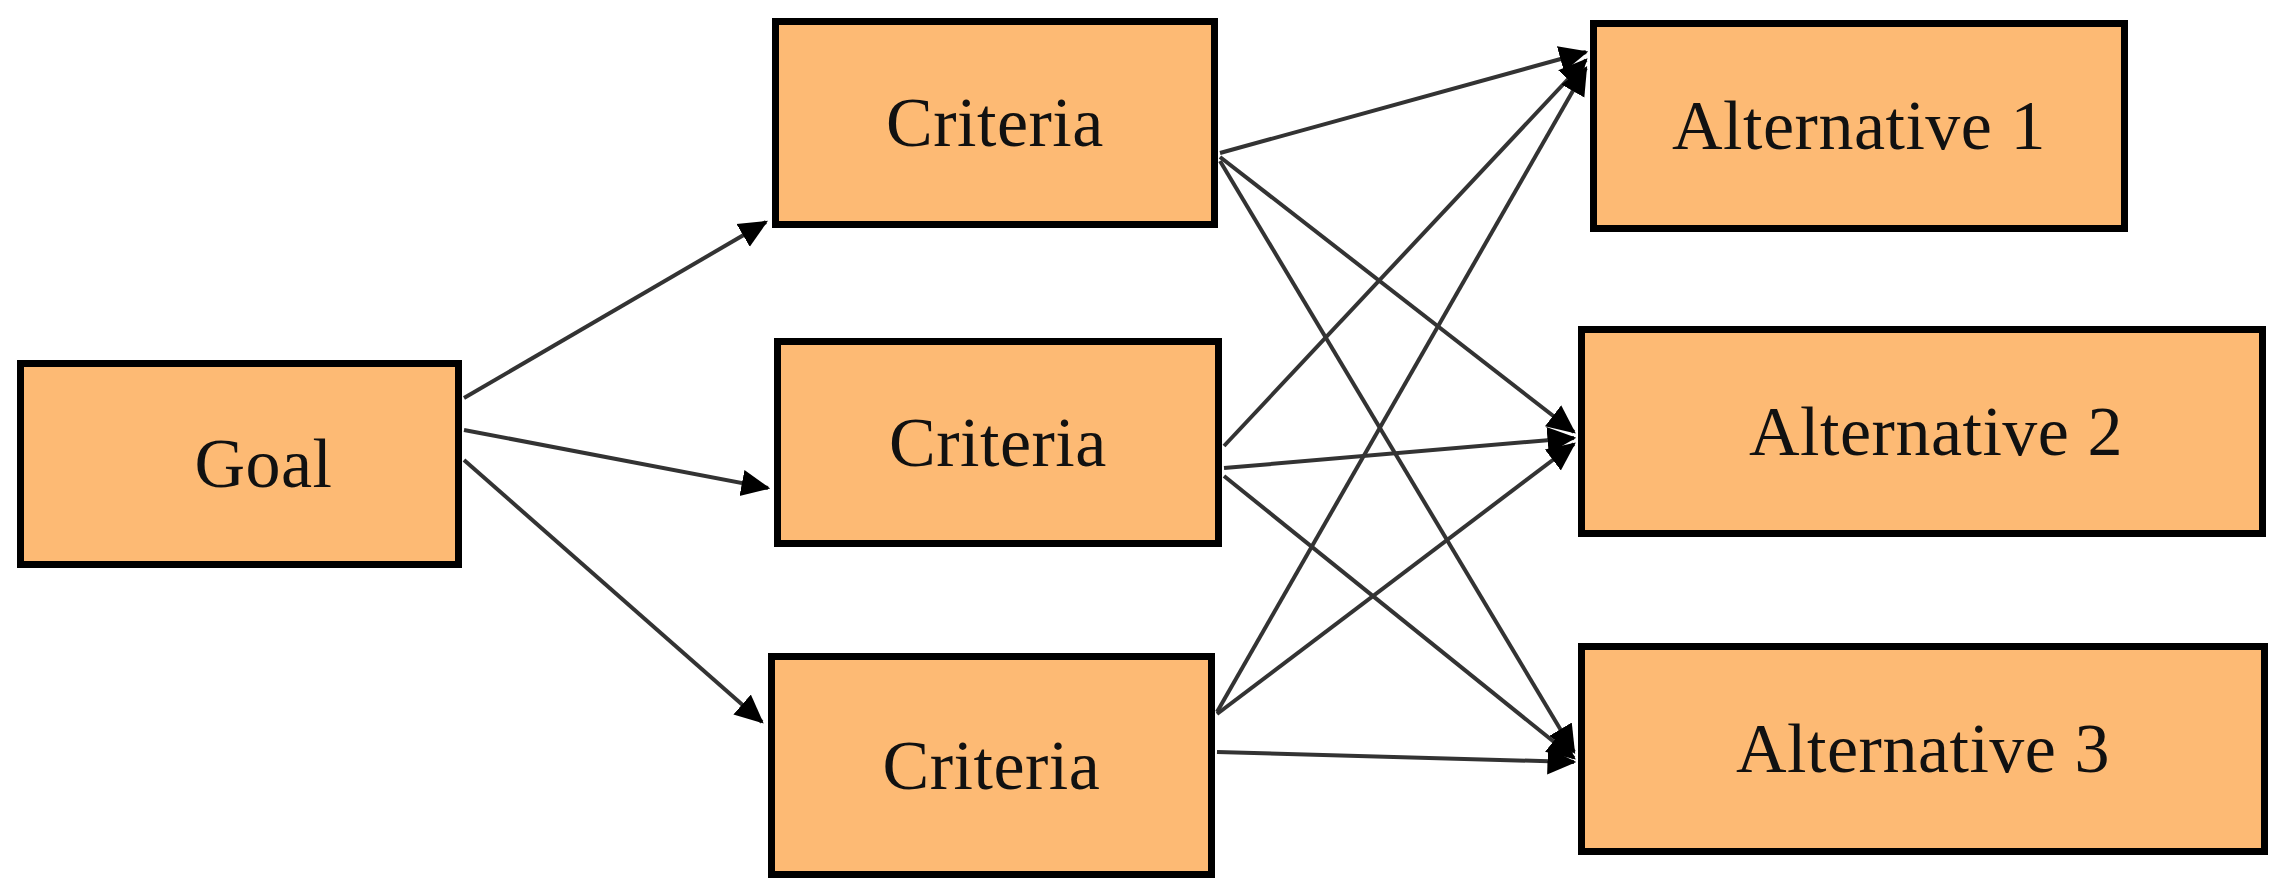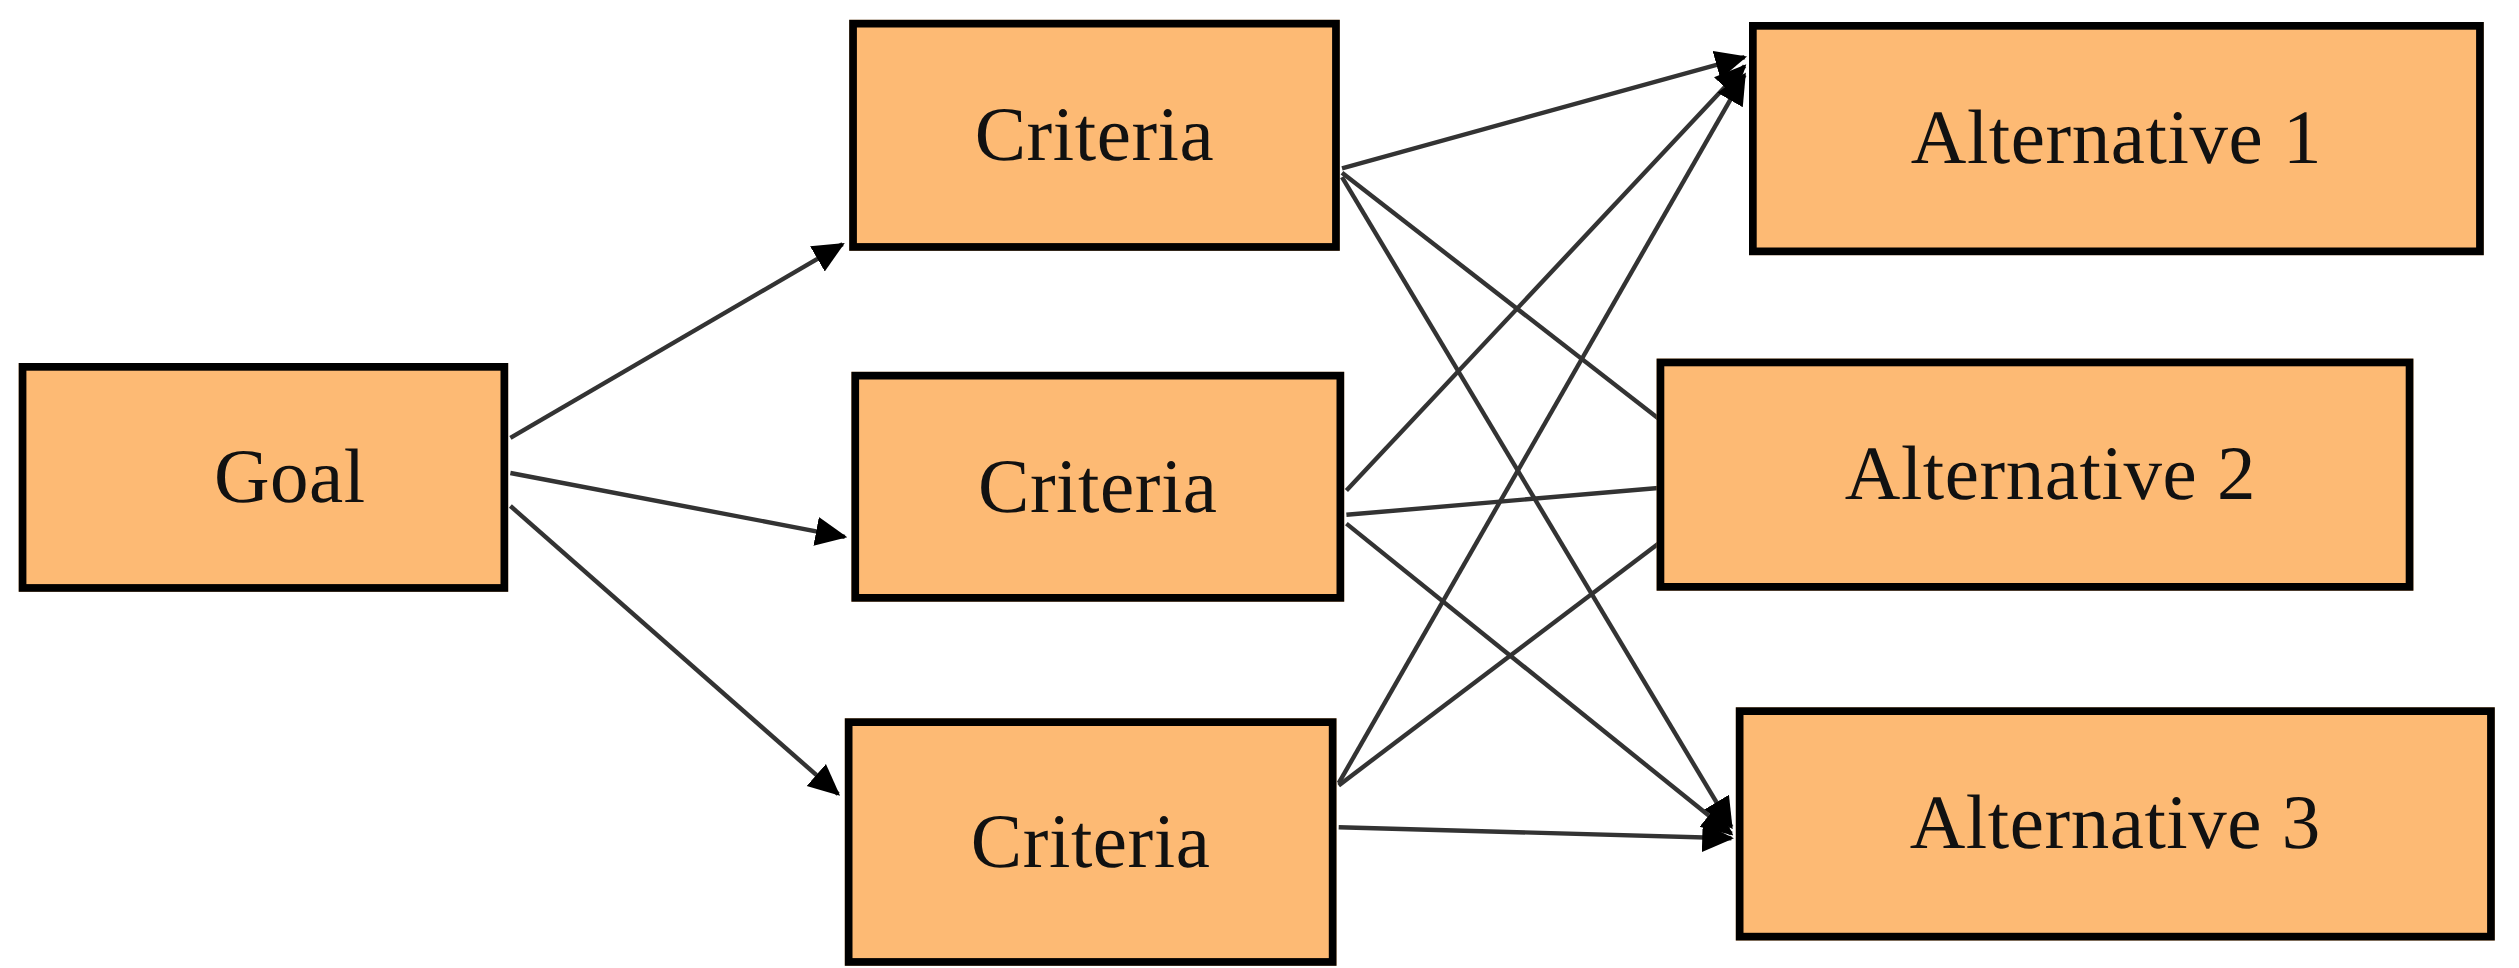--- a/index.html
+++ b/index.html
@@ -69,37 +69,37 @@
         <line x1="1220" y1="161" x2="1574" y2="752" stroke="#333333" stroke-width="4" marker-end="url(#arrowhead)"></line>
         <line x1="1224" y1="446" x2="1586" y2="60" stroke="#333333" stroke-width="4" marker-end="url(#arrowhead)"></line>
         <line x1="1224" y1="468" x2="1574" y2="438" stroke="#333333" stroke-width="4" marker-end="url(#arrowhead)"></line>
         <line x1="1224" y1="476" x2="1574" y2="758" stroke="#333333" stroke-width="4" marker-end="url(#arrowhead)"></line>
         <line x1="1217" y1="712" x2="1586" y2="68" stroke="#333333" stroke-width="4" marker-end="url(#arrowhead)"></line>
         <line x1="1217" y1="714" x2="1574" y2="444" stroke="#333333" stroke-width="4" marker-end="url(#arrowhead)"></line>
         <line x1="1217" y1="752" x2="1574" y2="762" stroke="#333333" stroke-width="4" marker-end="url(#arrowhead)"></line>
       </g>
   </svg>
 
-  <div class="node node-goal" style="left: 17px; top: 330px; width: 445px; height: 208px; padding-left: 48px;">
+  <div class="node node-goal" style="left: 17px; top: 360px; width: 445px; height: 208px; padding-left: 48px;">
     <span class="node-label">Goal</span>
   </div>
 
   <div class="node node-criteria" style="left: 772px; top: 18px; width: 446px; height: 210px;">
     <span class="node-label">Criteria</span>
   </div>
   <div class="node node-criteria" style="left: 774px; top: 338px; width: 448px; height: 209px;">
     <span class="node-label">Criteria</span>
   </div>
   <div class="node node-criteria" style="left: 768px; top: 653px; width: 447px; height: 225px;">
     <span class="node-label">Criteria</span>
   </div>
 
-  <div class="node node-alternative" style="left: 1590px; top: 20px; width: 668px; height: 212px;">
+  <div class="node node-alternative" style="left: 1590px; top: 20px; width: 538px; height: 212px;">
     <span class="node-label">Alternative 1</span>
   </div>
-  <div class="node node-alternative" style="left: 1506px; top: 326px; width: 688px; height: 211px; padding-left: 28px;">
+  <div class="node node-alternative" style="left: 1578px; top: 326px; width: 688px; height: 211px; padding-left: 28px;">
     <span class="node-label">Alternative 2</span>
   </div>
   <div class="node node-alternative" style="left: 1578px; top: 643px; width: 690px; height: 212px;">
     <span class="node-label">Alternative 3</span>
   </div>
 
 </div>
 
 </body></html>

